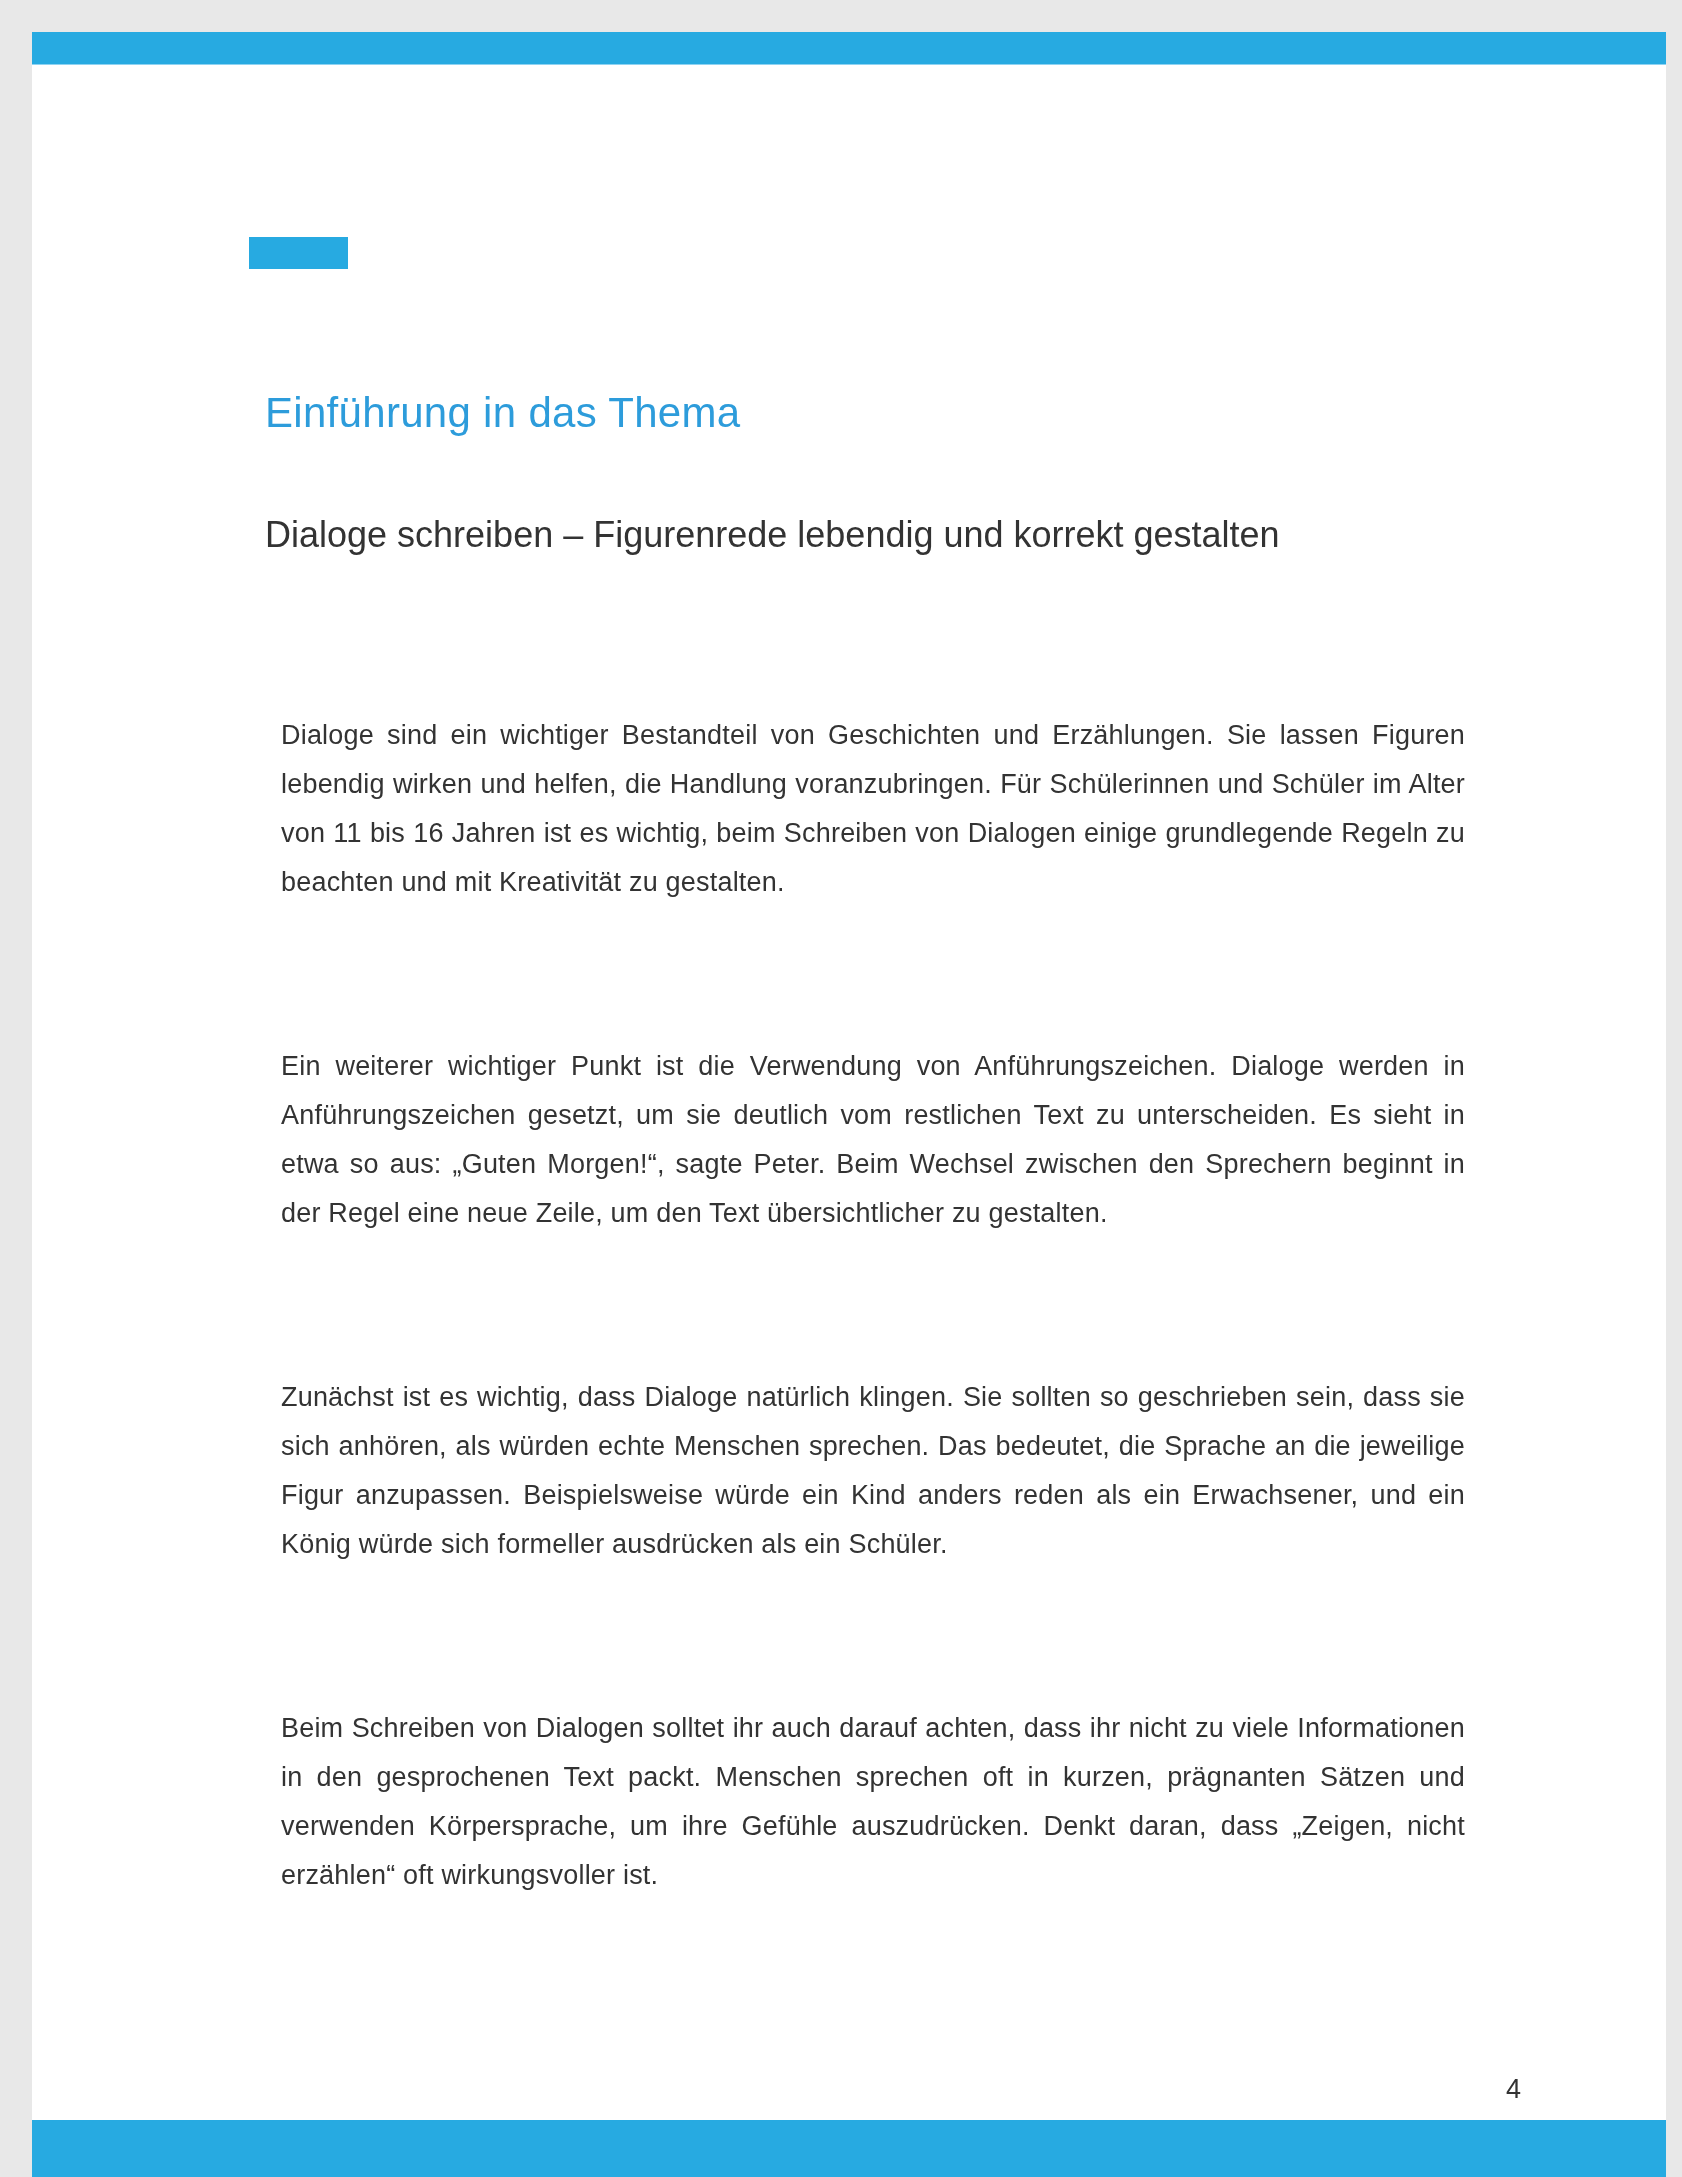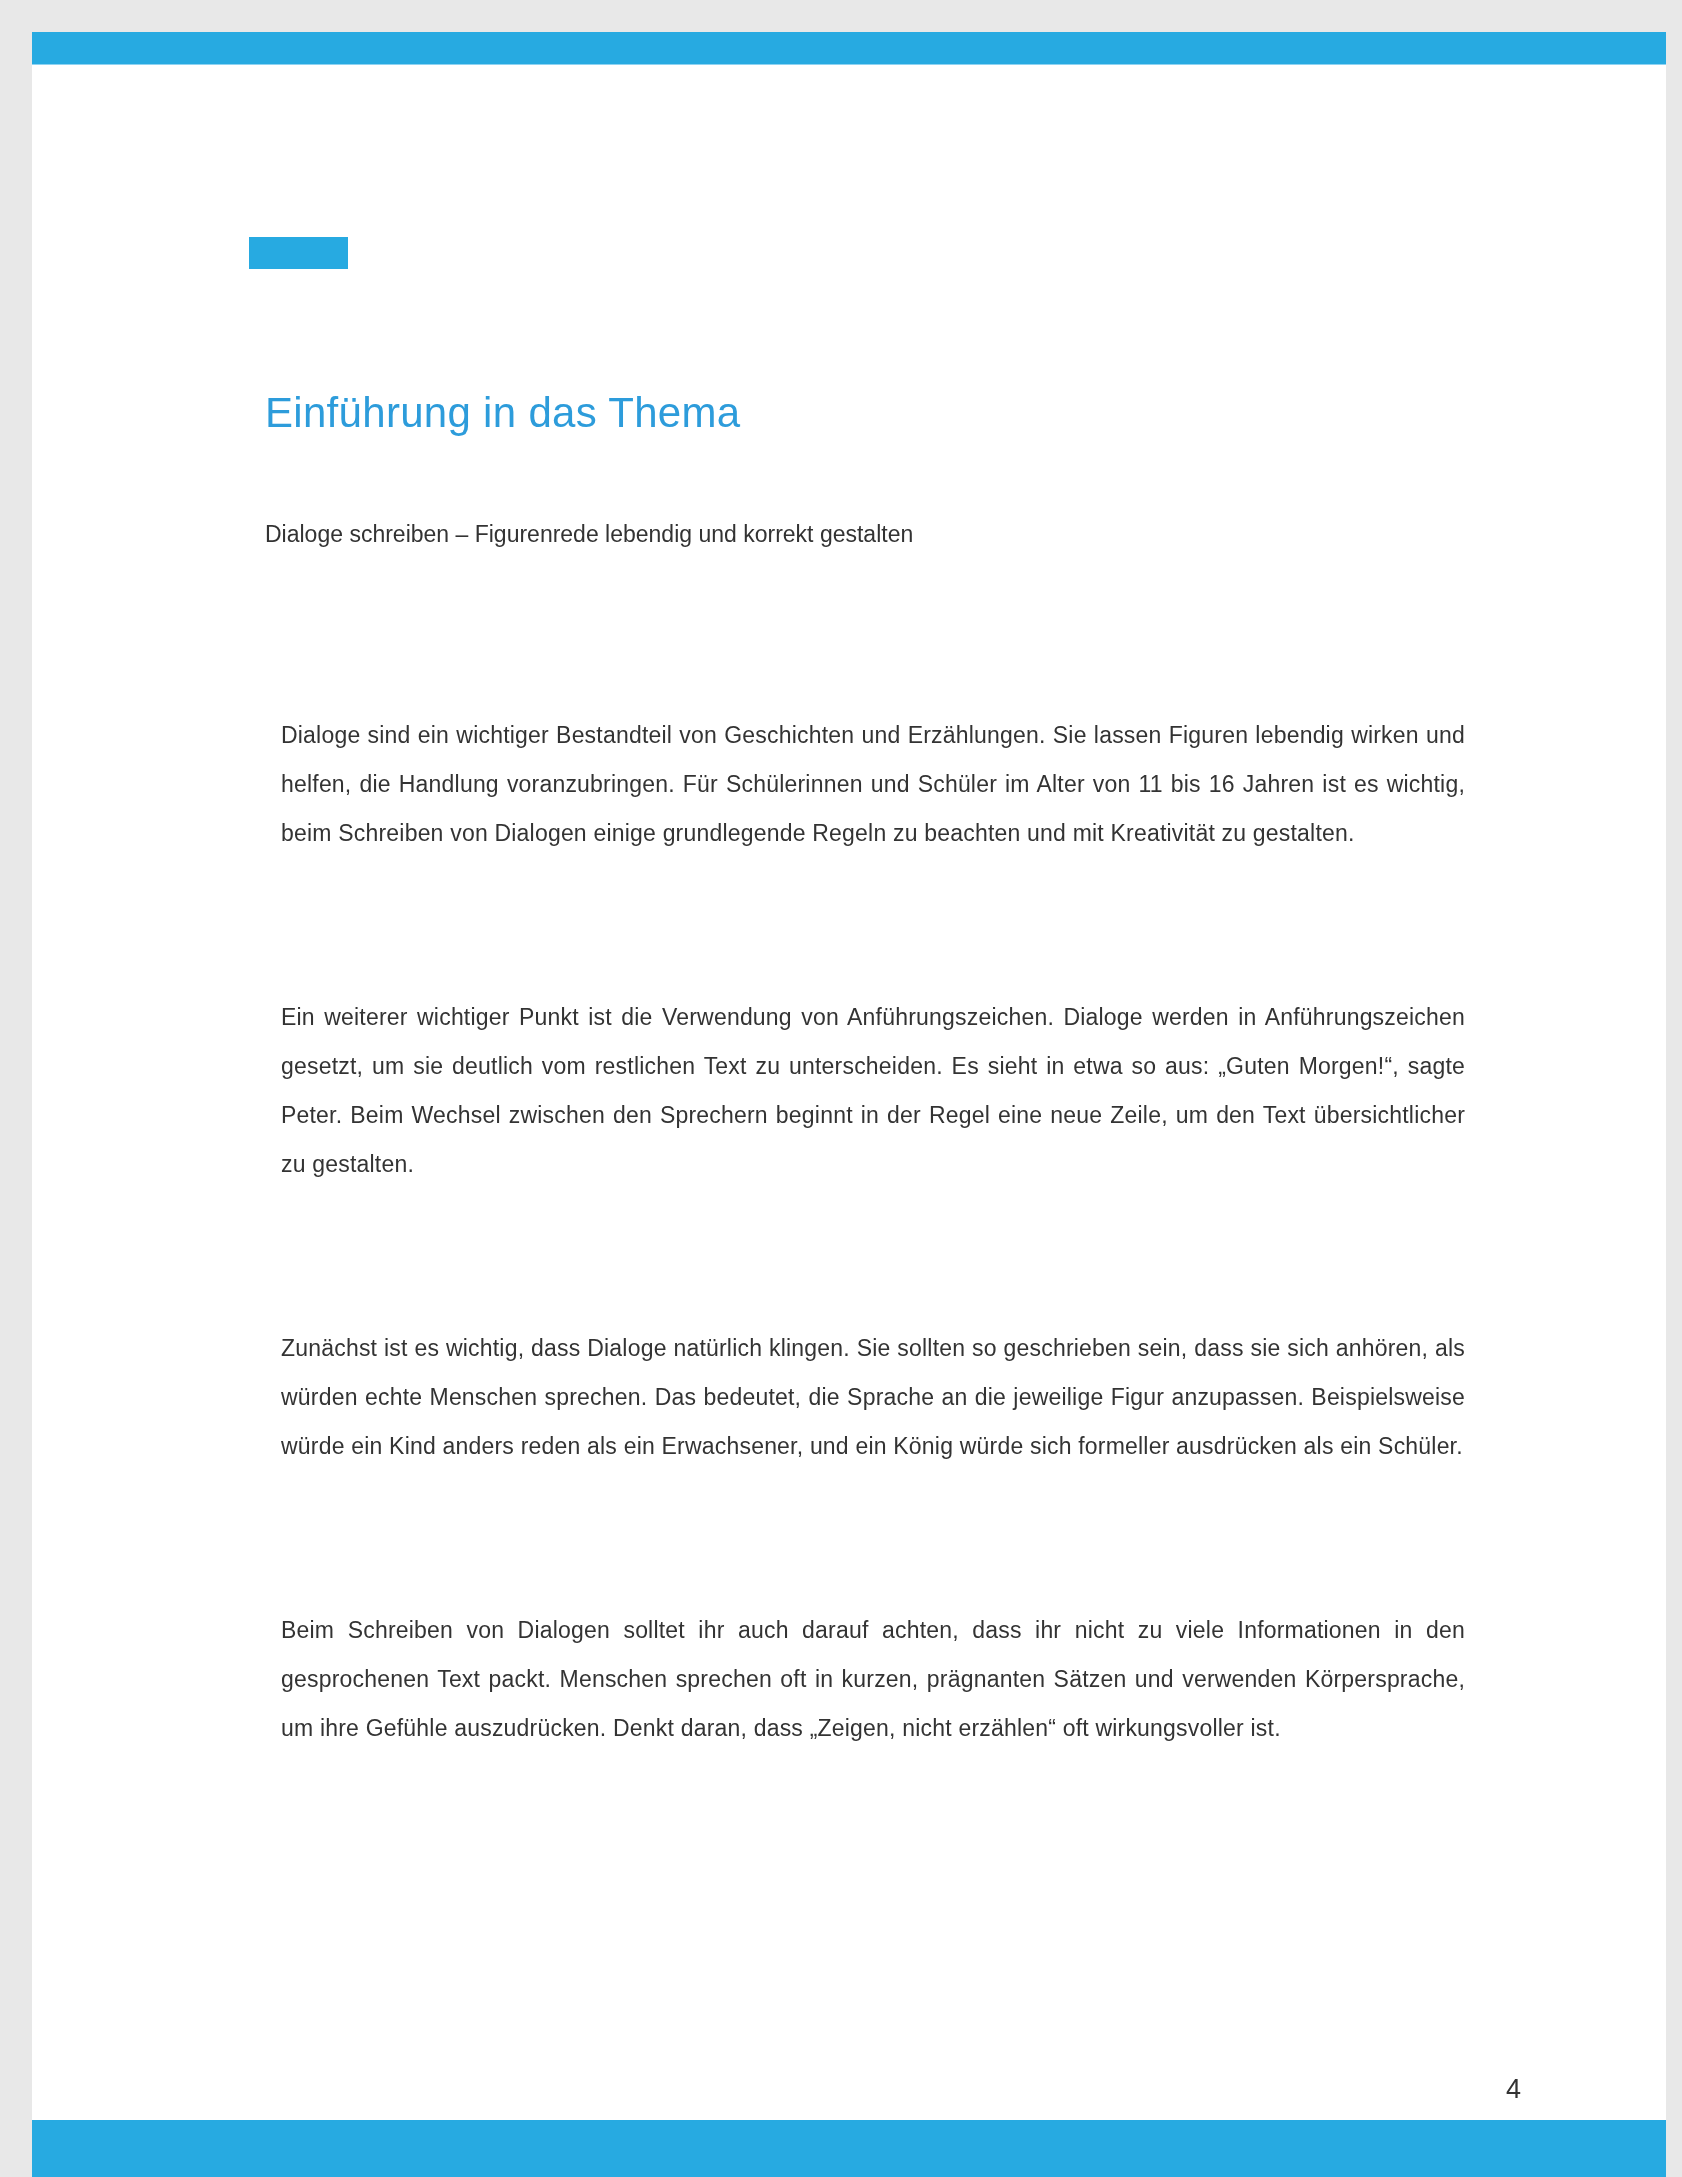--- a/index.html
+++ b/index.html
@@ -41,29 +41,29 @@
   h1.title {
     margin-top: 103px;
     font-size: 42px;
     line-height: 50px;
     font-weight: 400;
     color: var(--heading-color, #2d9cdb);
     letter-spacing: 0.3px;
   }
   .subtitle {
     margin-top: 48px;
-    font-size: 23px;
+    font-size: 36px;
     line-height: 33px;
     font-weight: 400;
   }
   .body-text {
     margin-top: 112px;
   }
   .body-text p {
-    font-size: 23px;
+    font-size: 27px;
     line-height: 49px;
     text-align: justify;
     letter-spacing: 0.2px;
     margin-bottom: 103px;
   }
   .page-number {
     position: absolute;
     top: 2025px;
     right: 178px;
     font-size: 27px;

